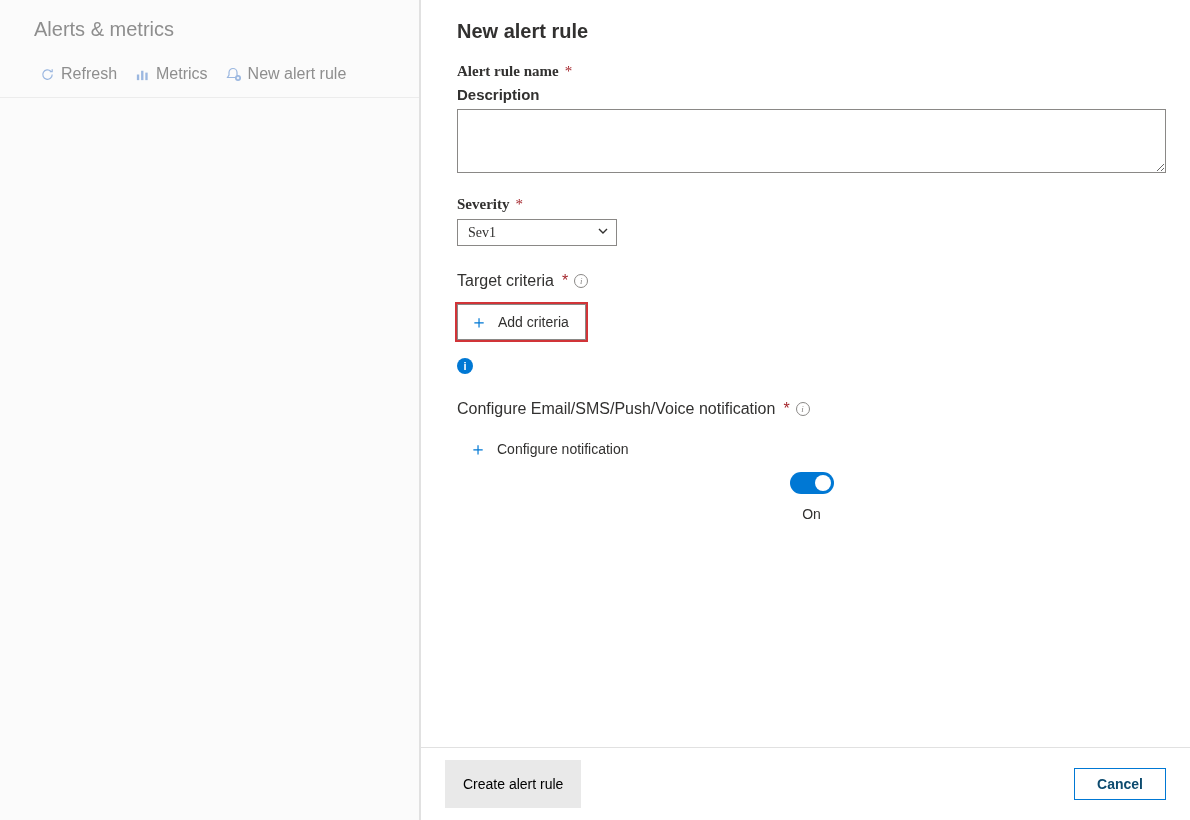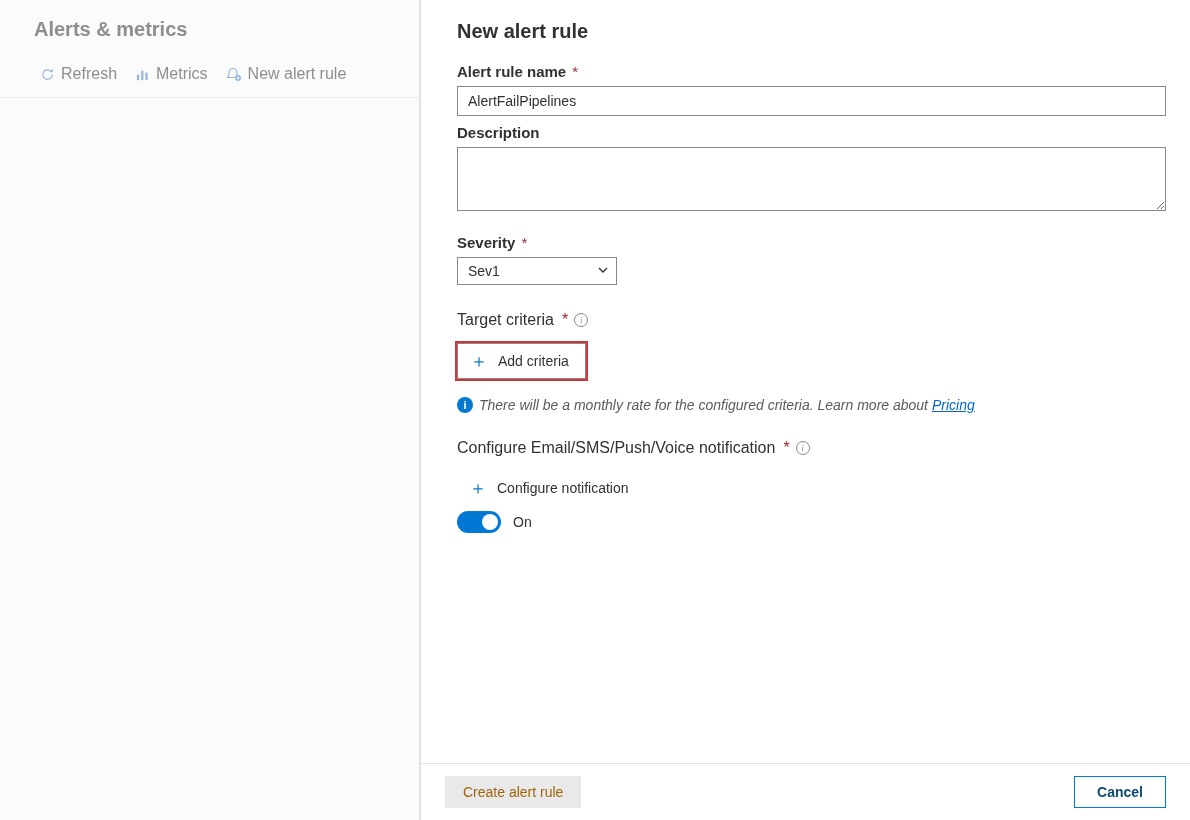--- a/index.html
+++ b/index.html
@@ -14,21 +14,21 @@
       display: flex;
     }
     .left-panel {
       width: 420px;
       border-right: 1px solid #e1e1e1;
       background: #fbfbfb;
     }
     .left-header {
       padding: 18px 34px 10px 34px;
       font-size: 20px;
-      font-weight: 700;
+      font-weight: 400;
       color: #8e8e8e;
     }
     .left-toolbar {
       display: flex;
       gap: 6px;
       padding: 12px 34px 12px 34px;
       border-bottom: 1px solid #ececec;
       align-items: center;
     }
     .left-toolbar-item {
@@ -83,21 +83,21 @@
       border: 1px solid #8a8886;
       padding: 6px 10px;
       font-size: 14px;
       font-family: inherit;
       color: #323130;
       background: #fff;
       height: 64px;
       resize: both;
     }
     .block { margin-bottom: 20px; }
-    .block-sm { margin-bottom: 8px; }
+    .block-sm { margin-bottom: 2px; font-family: Liberation Serif, serif; }
     .select-wrap {
       position: relative;
       width: 160px;
     }
     .select-wrap select {
       width: 100%;
       border: 1px solid #8a8886;
       padding: 5px 28px 5px 10px;
       font-size: 14px;
       font-family: inherit;
@@ -186,20 +186,21 @@
       font-weight: bold;
       font-style: normal;
       flex-shrink: 0;
     }
     .link { color: #0066cc; text-decoration: underline; cursor: pointer; font-style: italic; }
     .toggle-row {
       display: flex;
       align-items: center;
       gap: 12px;
       margin-top: 6px;
+      flex-direction: column;
     }
     .toggle {
       width: 44px; height: 22px;
       background: #0078d4;
       border-radius: 11px;
       position: relative;
       cursor: pointer;
     }
     .toggle::after {
       content: "";
@@ -211,23 +212,23 @@
     }
     .footer {
       border-top: 1px solid #e1e1e1;
       padding: 12px 24px;
       display: flex;
       justify-content: space-between;
       align-items: center;
     }
     .btn-primary-disabled {
       background: #e9e9e9;
-      color: #a16207;
+      color: #000000;
       border: none;
-      padding: 8px 18px;
+      padding: 16px 18px;
       font-size: 14px;
       font-family: inherit;
       cursor: not-allowed;
     }
     .btn-secondary {
       background: #fff;
       color: #0c4a6e;
       border: 1px solid #0078d4;
       padding: 7px 22px;
       font-size: 14px;
@@ -279,21 +280,20 @@
   <div class="right-content">
 
     <div class="page-title">New alert rule</div>
 
     
     <div class="block-sm">
       <div class="field-label">
         <span>Alert rule name</span>
           <span class="req">*</span>
       </div>
-      <input type="text" class="text-input" value="AlertFailPipelines" style="">
     </div>
 
     
     <div class="block">
       <div class="field-label">Description</div>
       <textarea class="textarea-input" style=""></textarea>
     </div>
 
     
     <div class="block-sm">
@@ -320,24 +320,20 @@
       <span class="info-circle">i</span>
     </div>
 
     <button class="btn-outline highlighted">
       <span class="plus-icon">＋</span>
       <span>Add criteria</span>
     </button>
 
     <div class="info-row">
       <span class="info-solid">i</span>
-      <span>
-        <span>There will be a monthly rate for the configured criteria. Learn more about </span>
-        <a class="link">Pricing</a>
-      </span>
     </div>
 
     
     <div class="section-heading">
       <span>Configure Email/SMS/Push/Voice notification</span>
         <span class="req">*</span>
       <span class="info-circle">i</span>
     </div>
 
     <button class="btn-link">

